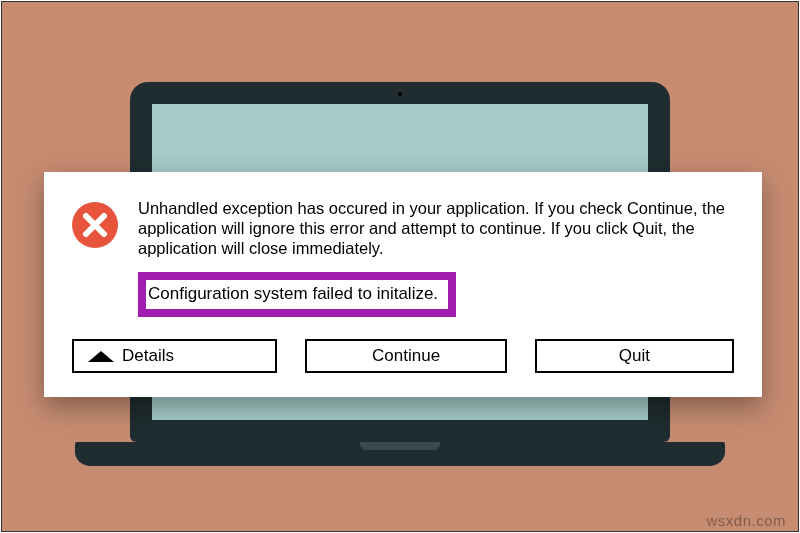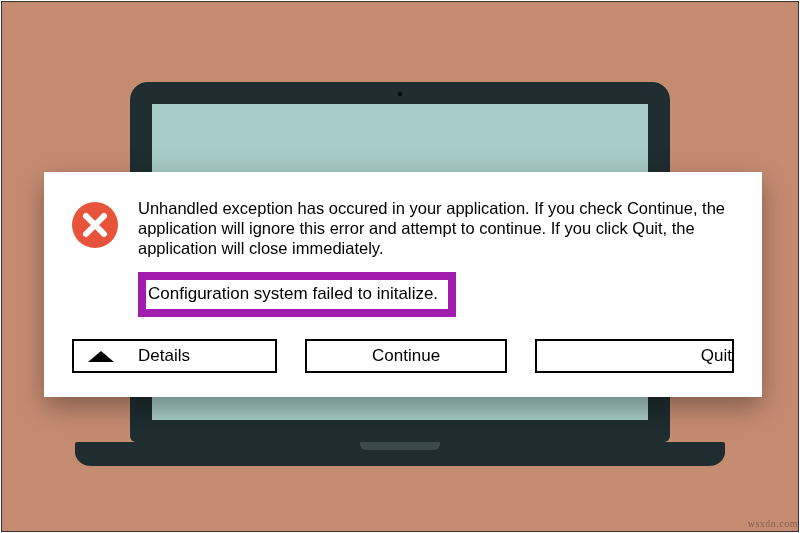--- a/index.html
+++ b/index.html
@@ -105,38 +105,37 @@
       display: flex;
       align-items: center;
       justify-content: center;
       cursor: pointer;
       user-select: none;
     }
     .btn-details {
       width: 210px;
       justify-content: flex-start;
       padding-left: 14px;
-      gap: 24px;
+      gap: 8px;
     }
     .btn-continue { width: 206px; }
-    .btn-quit { width: 204px; margin-left: auto; justify-content: flex-end; }
+    .btn-quit { width: 204px; margin-left: auto; }
     .tri-up {
       width: 0; height: 0;
       border-left: 13px solid transparent;
       border-right: 13px solid transparent;
       border-bottom: 11px solid #000;
     }
     .watermark {
       position: absolute;
-      right: 0;
+      right: 12px;
       bottom: 2px;
-      font-size: 10px;
+      font-size: 15px;
       color: rgba(0,0,0,0.35);
       letter-spacing: 0.5px;
-      font-family: Liberation Serif, serif;
     }
   </style>
 </head>
 <body>
 
 <div class="frame">
 
   <div class="laptop">
     <div class="laptop-screen-outer">
       <div class="camera"></div>

